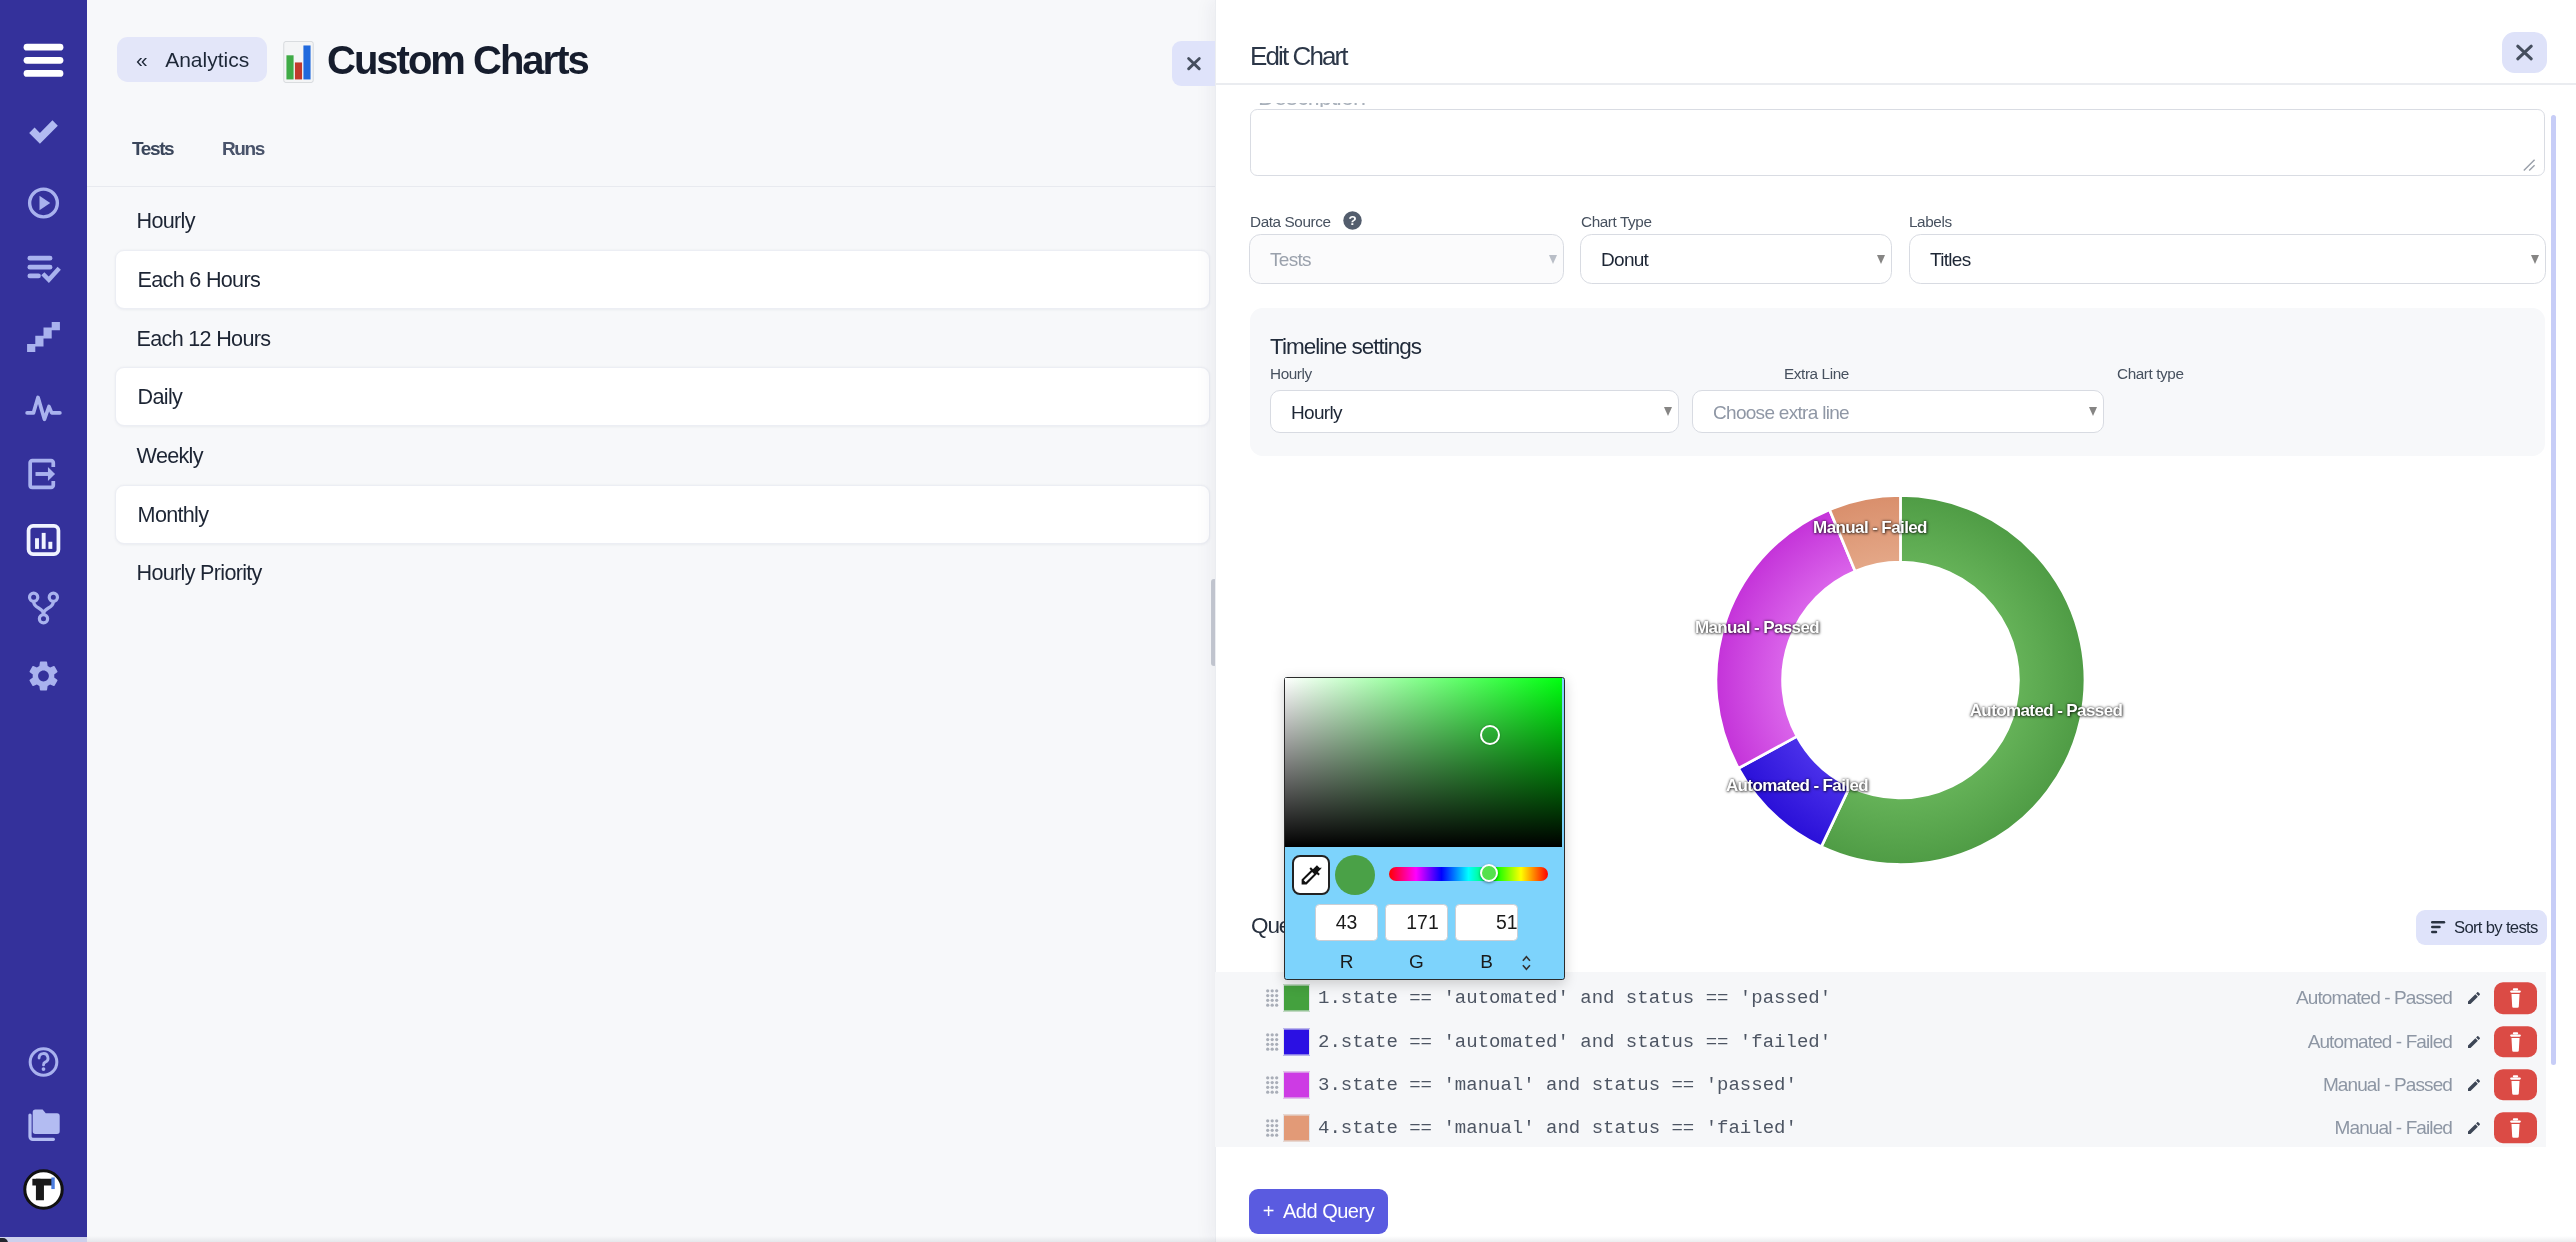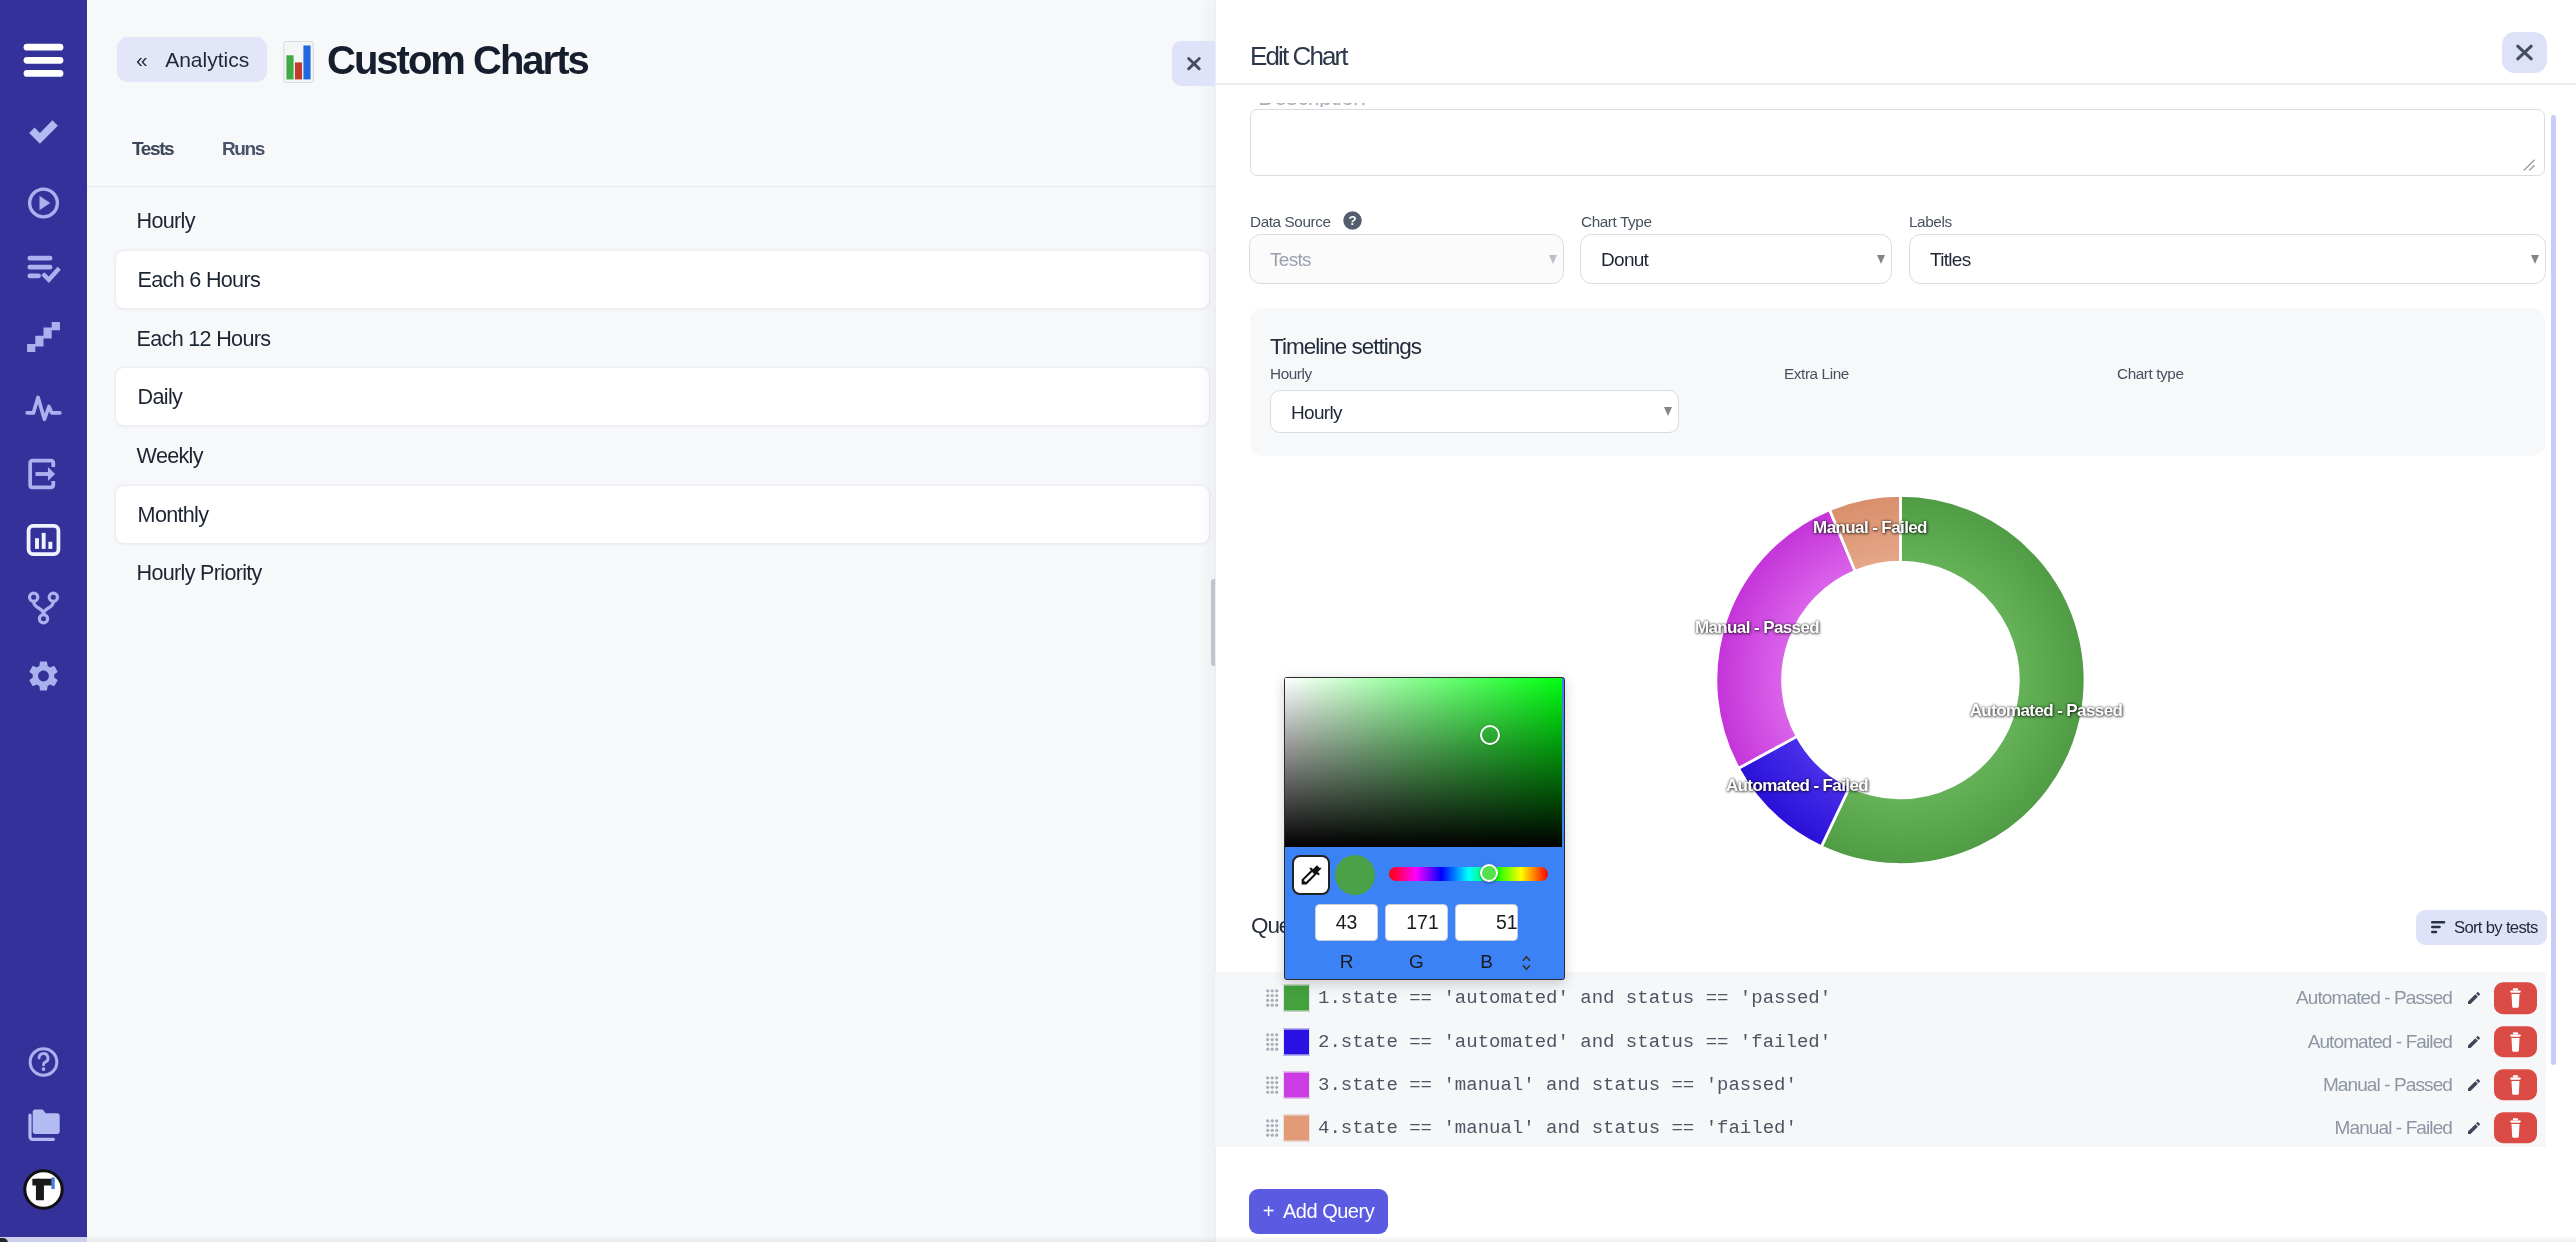--- a/index.html
+++ b/index.html
@@ -48,21 +48,21 @@
 .qrow { position:absolute; left:0; width:100%; height:43px; }
 .qdots { position:absolute; left:50px; top:50%; transform:translateY(-50%); }
 .qswatch { position:absolute; left:68px; top:50%; transform:translateY(-50%); width:27px; height:27px; border:1.8px solid #e3e5ea; }
 .qtext { position:absolute; left:103px; top:50%; transform:translateY(-50%); font-family:"Liberation Mono", monospace; font-size:19px; color:#4d5563; white-space:pre; }
 .qlabel { position:absolute; right:94px; top:50%; transform:translateY(-50%); font-size:19px; letter-spacing:-0.9px; color:#8d96a4; }
 .qpen { position:absolute; right:64px; top:50%; transform:translateY(-50%); width:16px; height:16px; }
 .qdel { position:absolute; right:9px; top:50%; transform:translateY(-50%); width:43px; height:31.5px; background:#db4b45; border-radius:9px; }
 .addbtn { position:absolute; left:1249px; top:1189px; width:139px; height:45px; background:#5a5be0; border-radius:9px; color:#fff; font-size:20px; letter-spacing:-0.5px; line-height:45px; text-align:center; white-space:nowrap; }
 
 
-#picker { position:absolute; left:1284px; top:677px; width:281px; height:303px; background:#3b82f6; border:1.8px solid #2b2b2b; border-radius:2.7px; box-shadow:0 3.6px 12.6px rgba(0,0,0,0.18); }
+#picker { position:absolute; left:1284px; top:677px; width:281px; height:303px; background:#7dd3fc; border:1.8px solid #2b2b2b; border-radius:2.7px; box-shadow:0 3.6px 12.6px rgba(0,0,0,0.18); }
 .satbox { position:absolute; left:0px; top:0px; width:277px; height:169px;
   background: linear-gradient(to top, #000, rgba(0,0,0,0)), linear-gradient(to right, #fff, rgb(0,255,16)); }
 .satring { position:absolute; left:195px; top:47px; width:20px; height:20px; border:2.7px solid #fff; border-radius:50%; box-shadow:0 0 1.8px rgba(0,0,0,0.4); }
 .eyebtn { position:absolute; left:7.2px; top:177px; width:38px; height:40px; border:2.7px solid #222; border-radius:8px; background:#fff; }
 .pswatch { position:absolute; left:50px; top:177px; width:40px; height:40px; border-radius:50%; background:#4aa147; }
 .huebar { position:absolute; left:104px; top:189px; width:159px; height:14.4px; border-radius:7.2px;
   background:linear-gradient(to right, #f00 0%, #f0f 17%, #00f 33%, #0ff 50%, #0f0 67%, #ff0 83%, #f00 100%); }
 .hueknob { position:absolute; left:207px; top:186px; width:18px; height:18px; border-radius:50%; background:#55e14d; border:2.7px solid #fff; box-shadow:0 0.9px 2.7px rgba(0,0,0,0.45); margin-left:-11.7px; margin-top:0px; }
 .rgbin { position:absolute; top:226px; width:63px; height:37px; border:1.4px solid #cbced4; border-radius:4.5px; background:#fff; text-align:center; line-height:34px; font-size:19.4px; color:#1a1a1a; }
 .rgblab { position:absolute; top:273px; width:63px; text-align:center; font-size:19px; color:#1a1a1a; }
@@ -239,20 +239,24 @@
       <span class="sarrow"></span>
     </div>
 
 <div class="tbox"></div>
 <div class="abs" style="left:1270px;top:334px;font-size:22.5px;letter-spacing:-1px;color:#222c3b;">Timeline settings</div>
 <div class="flabel" style="left:1270px;top:365px;">Hourly</div>
 <div class="flabel" style="left:1784px;top:365px;">Extra Line</div>
 <div class="flabel" style="left:2117px;top:365px;">Chart type</div>
 <div class="fselect" style="left:1270px;top:390px;width:409px;height:43px;border-radius:10px;">
       <span class="sval">Hourly</span>
+      <span class="sarrow"></span>
+    </div>
+<div class="fselect" style="left:1692px;top:390px;width:412px;height:43px;border-radius:10px;">
+      <span class="sval" style="color:#8f97a5;">Choose extra line</span>
       <span class="sarrow"></span>
     </div>
 
 <svg class="abs" style="left:1702px;top:482px" width="405" height="396" viewBox="1890 535 450 440">
   <defs>
     <radialGradient id="gg" cx="2110.5" cy="755" r="205" gradientUnits="userSpaceOnUse">
       <stop offset="0.64" stop-color="#65b258"></stop>
           <stop offset="1" stop-color="#4f9c45"></stop>
     </radialGradient>
     <radialGradient id="gb" cx="2110.5" cy="755" r="205" gradientUnits="userSpaceOnUse">

